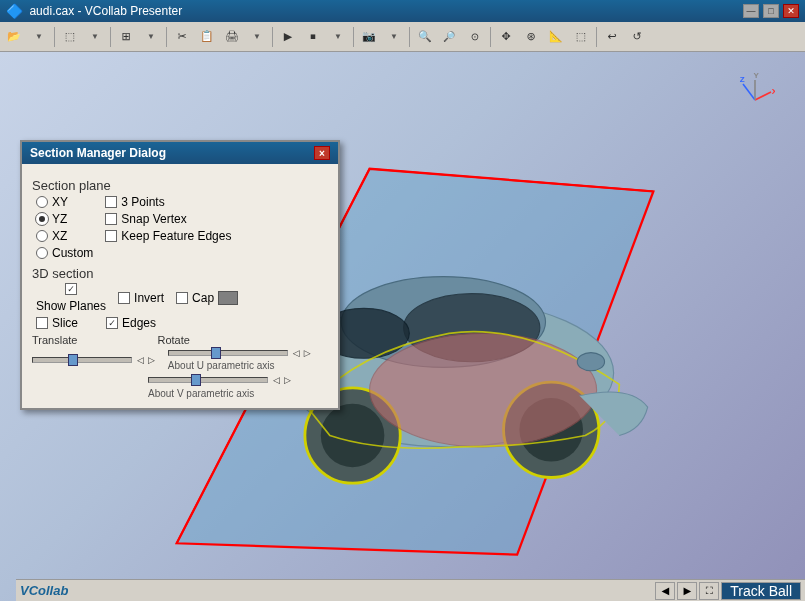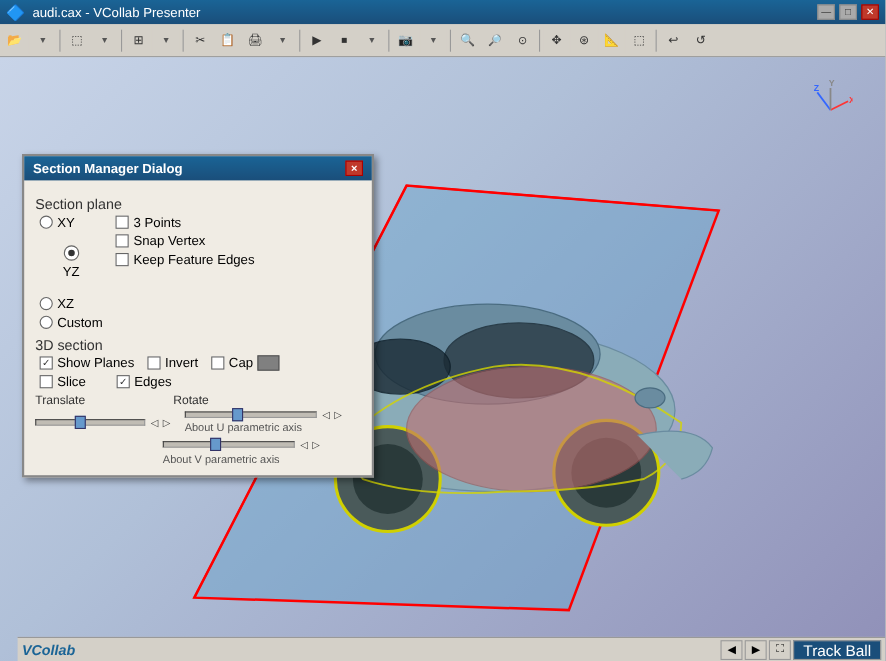--- a/index.html
+++ b/index.html
@@ -212,21 +212,21 @@
       <div id="dialog-body">
 
 
         <div class="group-label">Section plane</div>
         <div style="display:flex; gap:12px; margin-left:4px; margin-bottom:4px;">
           <div style="display:flex; flex-direction:column; gap:3px;">
             <div class="row" style="gap:4px; margin:0;">
               <div class="rb"></div>
               <span>XY</span>
             </div>
-            <div class="row" style="gap:4px; margin:12px;flex-direction:column;">
+            <div class="row" style="gap:4px; margin:0;">
               <div class="rb checked"></div>
               <span>YZ</span>
             </div>
             <div class="row" style="gap:4px; margin:0;">
               <div class="rb"></div>
               <span>XZ</span>
             </div>
             <div class="row" style="gap:4px; margin:0;">
               <div class="rb"></div>
               <span>Custom</span>
@@ -245,21 +245,21 @@
               <div class="cb"></div>
               <span>Keep Feature Edges</span>
             </div>
           </div>
         </div>
 
         <div class="group-label">3D section</div>
         <div style="margin-left:4px;">
 
           <div class="row" style="gap:12px; margin-bottom:3px;">
-            <div class="row" style="gap:4px;margin:0;">
+            <div class="row" style="gap:4px;margin:0;flex-direction:column;">
               <div class="cb checked"></div>
               <span>Show Planes</span>
             </div>
             <div class="row" style="gap:4px;margin:0;">
               <div class="cb"></div>
               <span>Invert</span>
             </div>
             <div class="row" style="gap:4px;margin:0;">
               <div class="cb"></div>
               <span>Cap</span>

